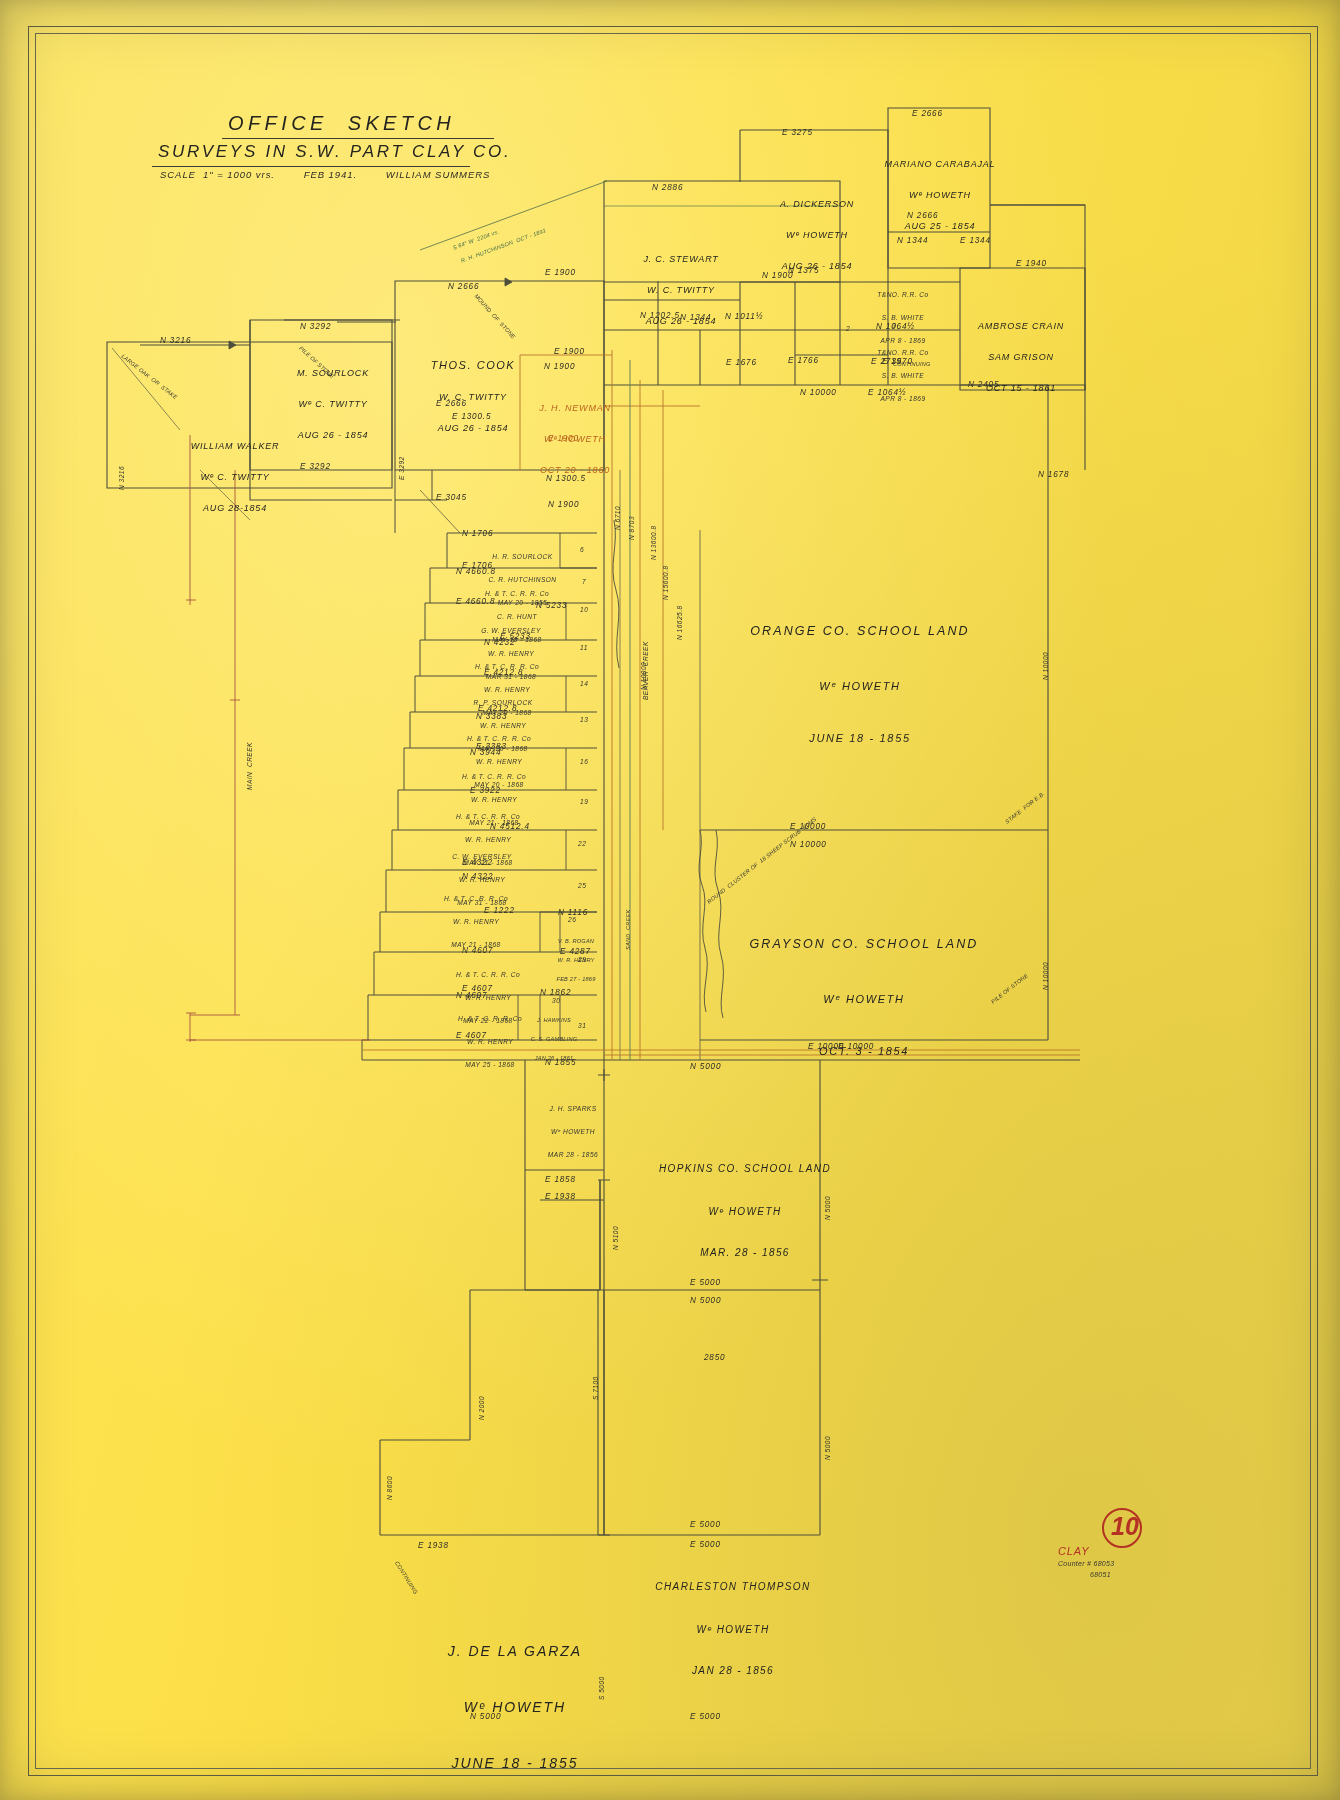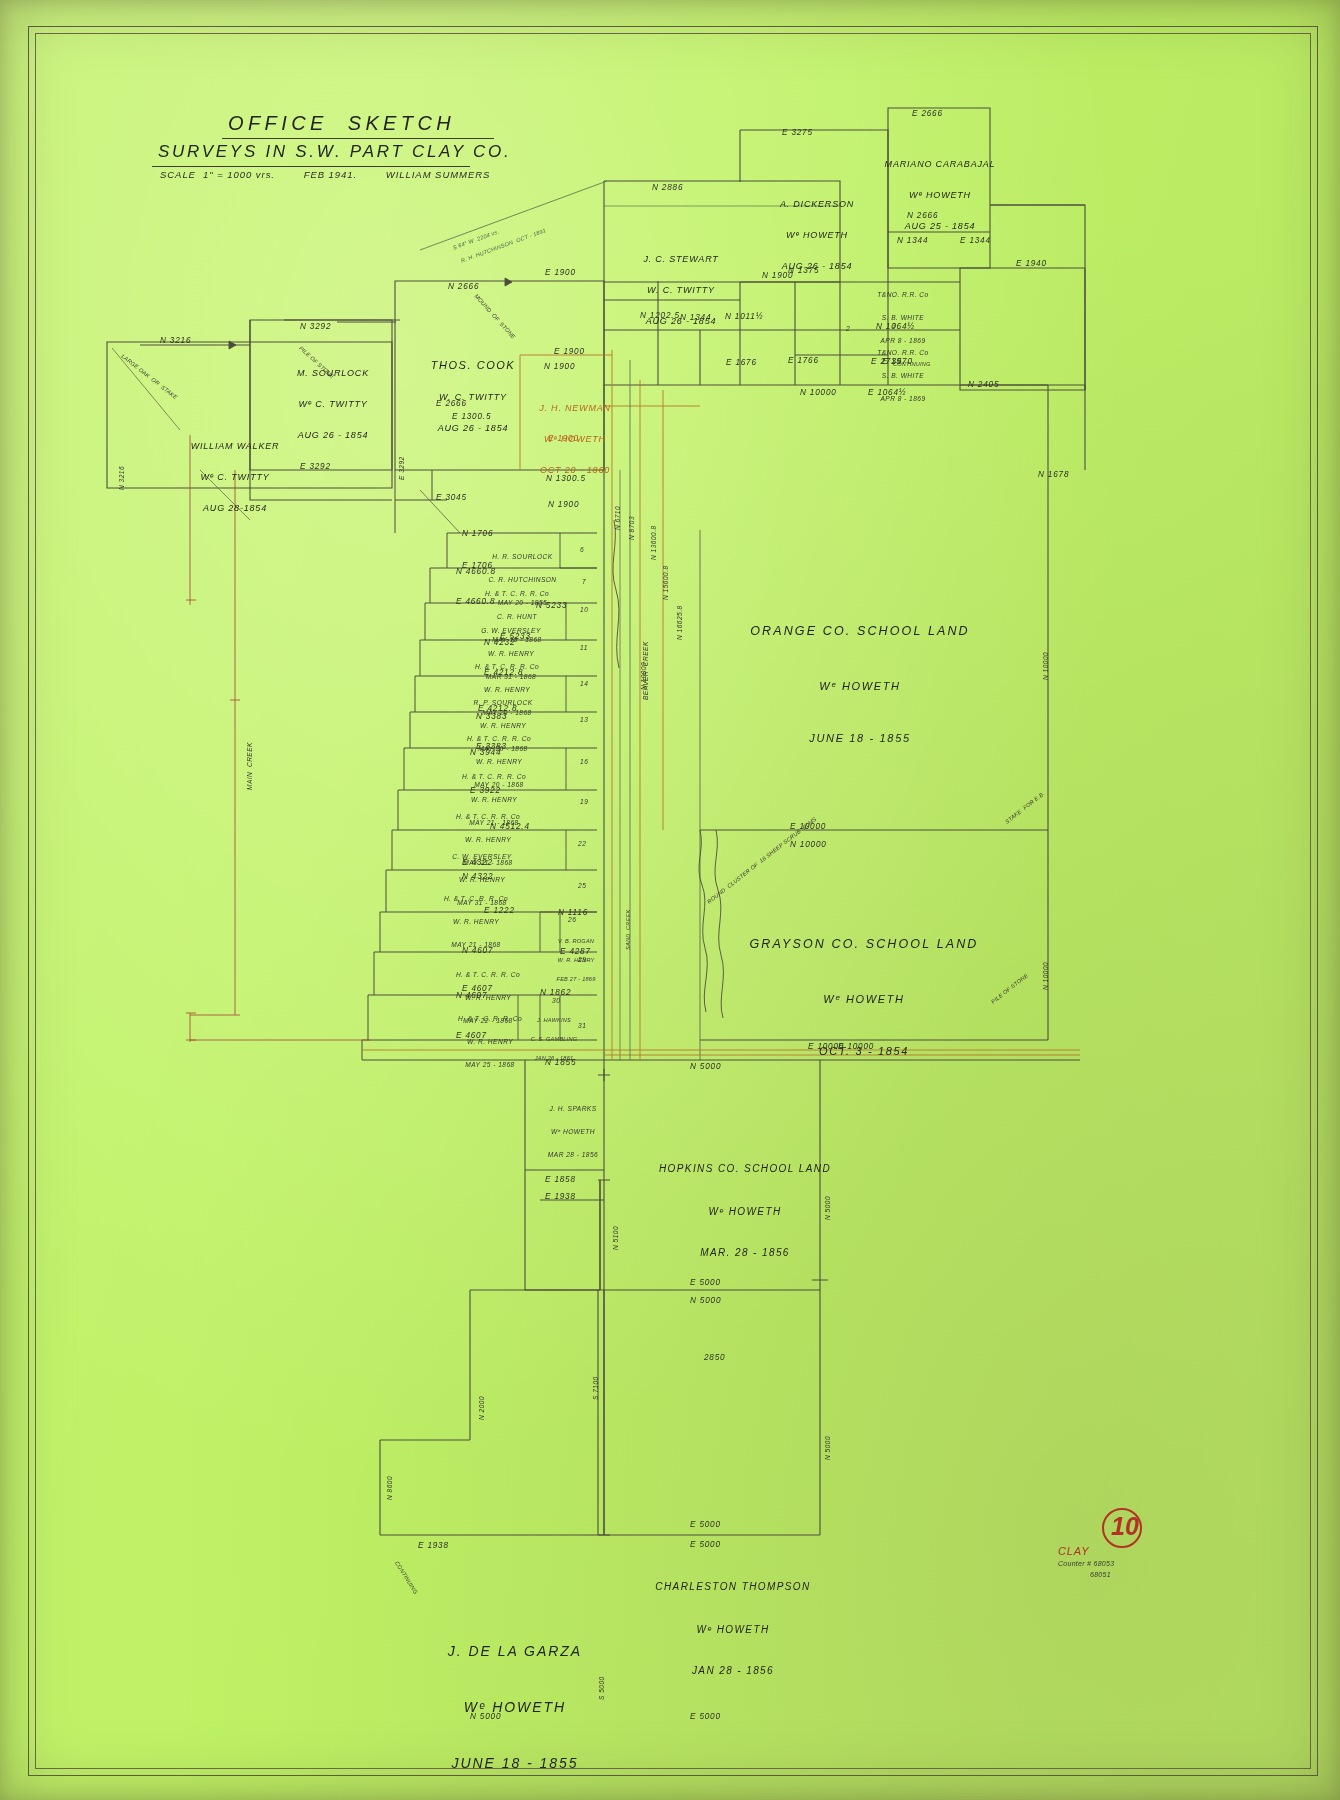--- a/index.html
+++ b/index.html
@@ -1,21 +1,21 @@
 <!DOCTYPE html>
 <html><head>
 <meta charset="utf-8">
 <style>
   html,body{margin:0;padding:0;background:#8a8a7a;}
   body{font-family:"Liberation Sans", sans-serif;}
 
   #sheet{
     position:relative;
     width:1340px;height:1800px;
-    background:#bef264;
+    background:#fde047;
     overflow:hidden;
   }
   
   #grain{
     position:absolute;inset:0;
     background:
       radial-gradient(ellipse at 30% 20%, rgba(255,255,230,.30), rgba(0,0,0,0) 55%),
       radial-gradient(ellipse at 80% 85%, rgba(120,115,70,.16), rgba(0,0,0,0) 60%),
       linear-gradient(105deg, rgba(255,255,235,.10) 0%, rgba(0,0,0,0) 40%, rgba(110,108,70,.10) 100%);
     pointer-events:none;
@@ -317,20 +317,25 @@
     <b>Wᵉ HOWETH</b>
     <b>AUG 26 - 1854</b>
   </div>
 
   <div class="t blk" style="left:881px;top:138px;width:118px;">
     <b>MARIANO CARABAJAL</b>
     <b>Wᵉ HOWETH</b>
     <b>AUG 25 - 1854</b>
   </div>
 
+  <div class="t blk" style="left:962px;top:300px;width:118px;">
+    <b>AMBROSE CRAIN</b>
+    <b>SAM GRISON</b>
+    <b>OCT 15 - 1861</b>
+  </div>
 
   <div class="t blk orange" style="left:530px;top:382px;width:90px;">
     <b>J. H. NEWMAN</b>
     <b>Wᵉ HOWETH</b>
     <b>OCT 20 - 1860</b>
   </div>
 
   <div class="t big" style="left:730px;top:595px;width:260px;">
     <div>ORANGE CO. SCHOOL LAND</div>
     <div class="l2" style="margin-top:13px;">Wᵉ HOWETH</div>

